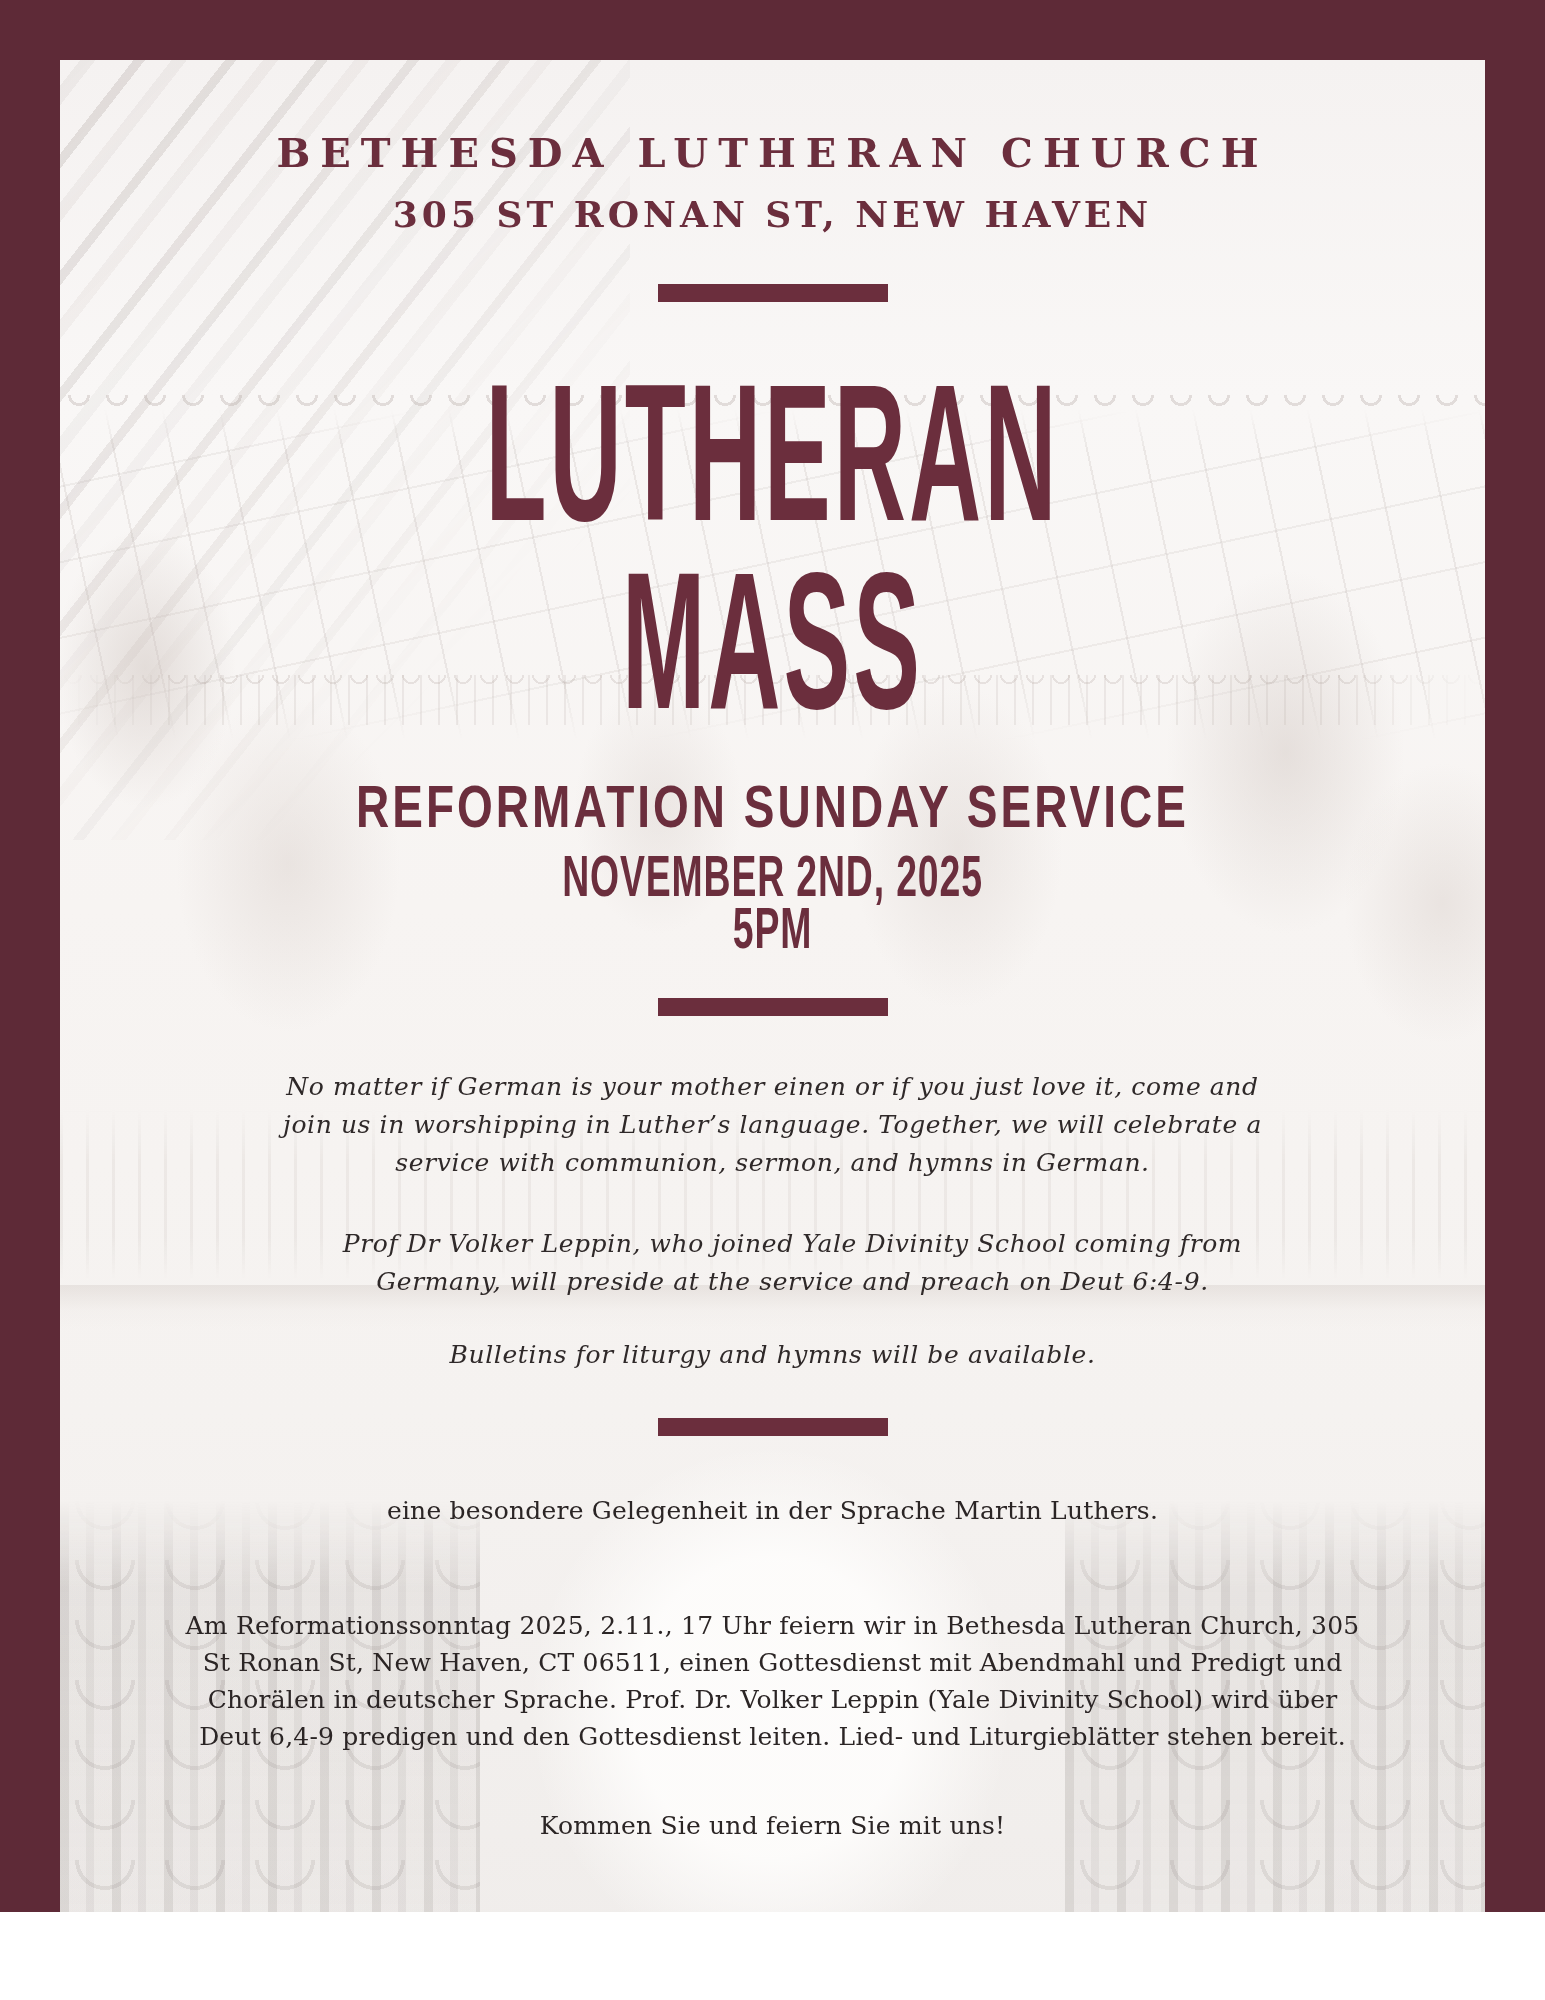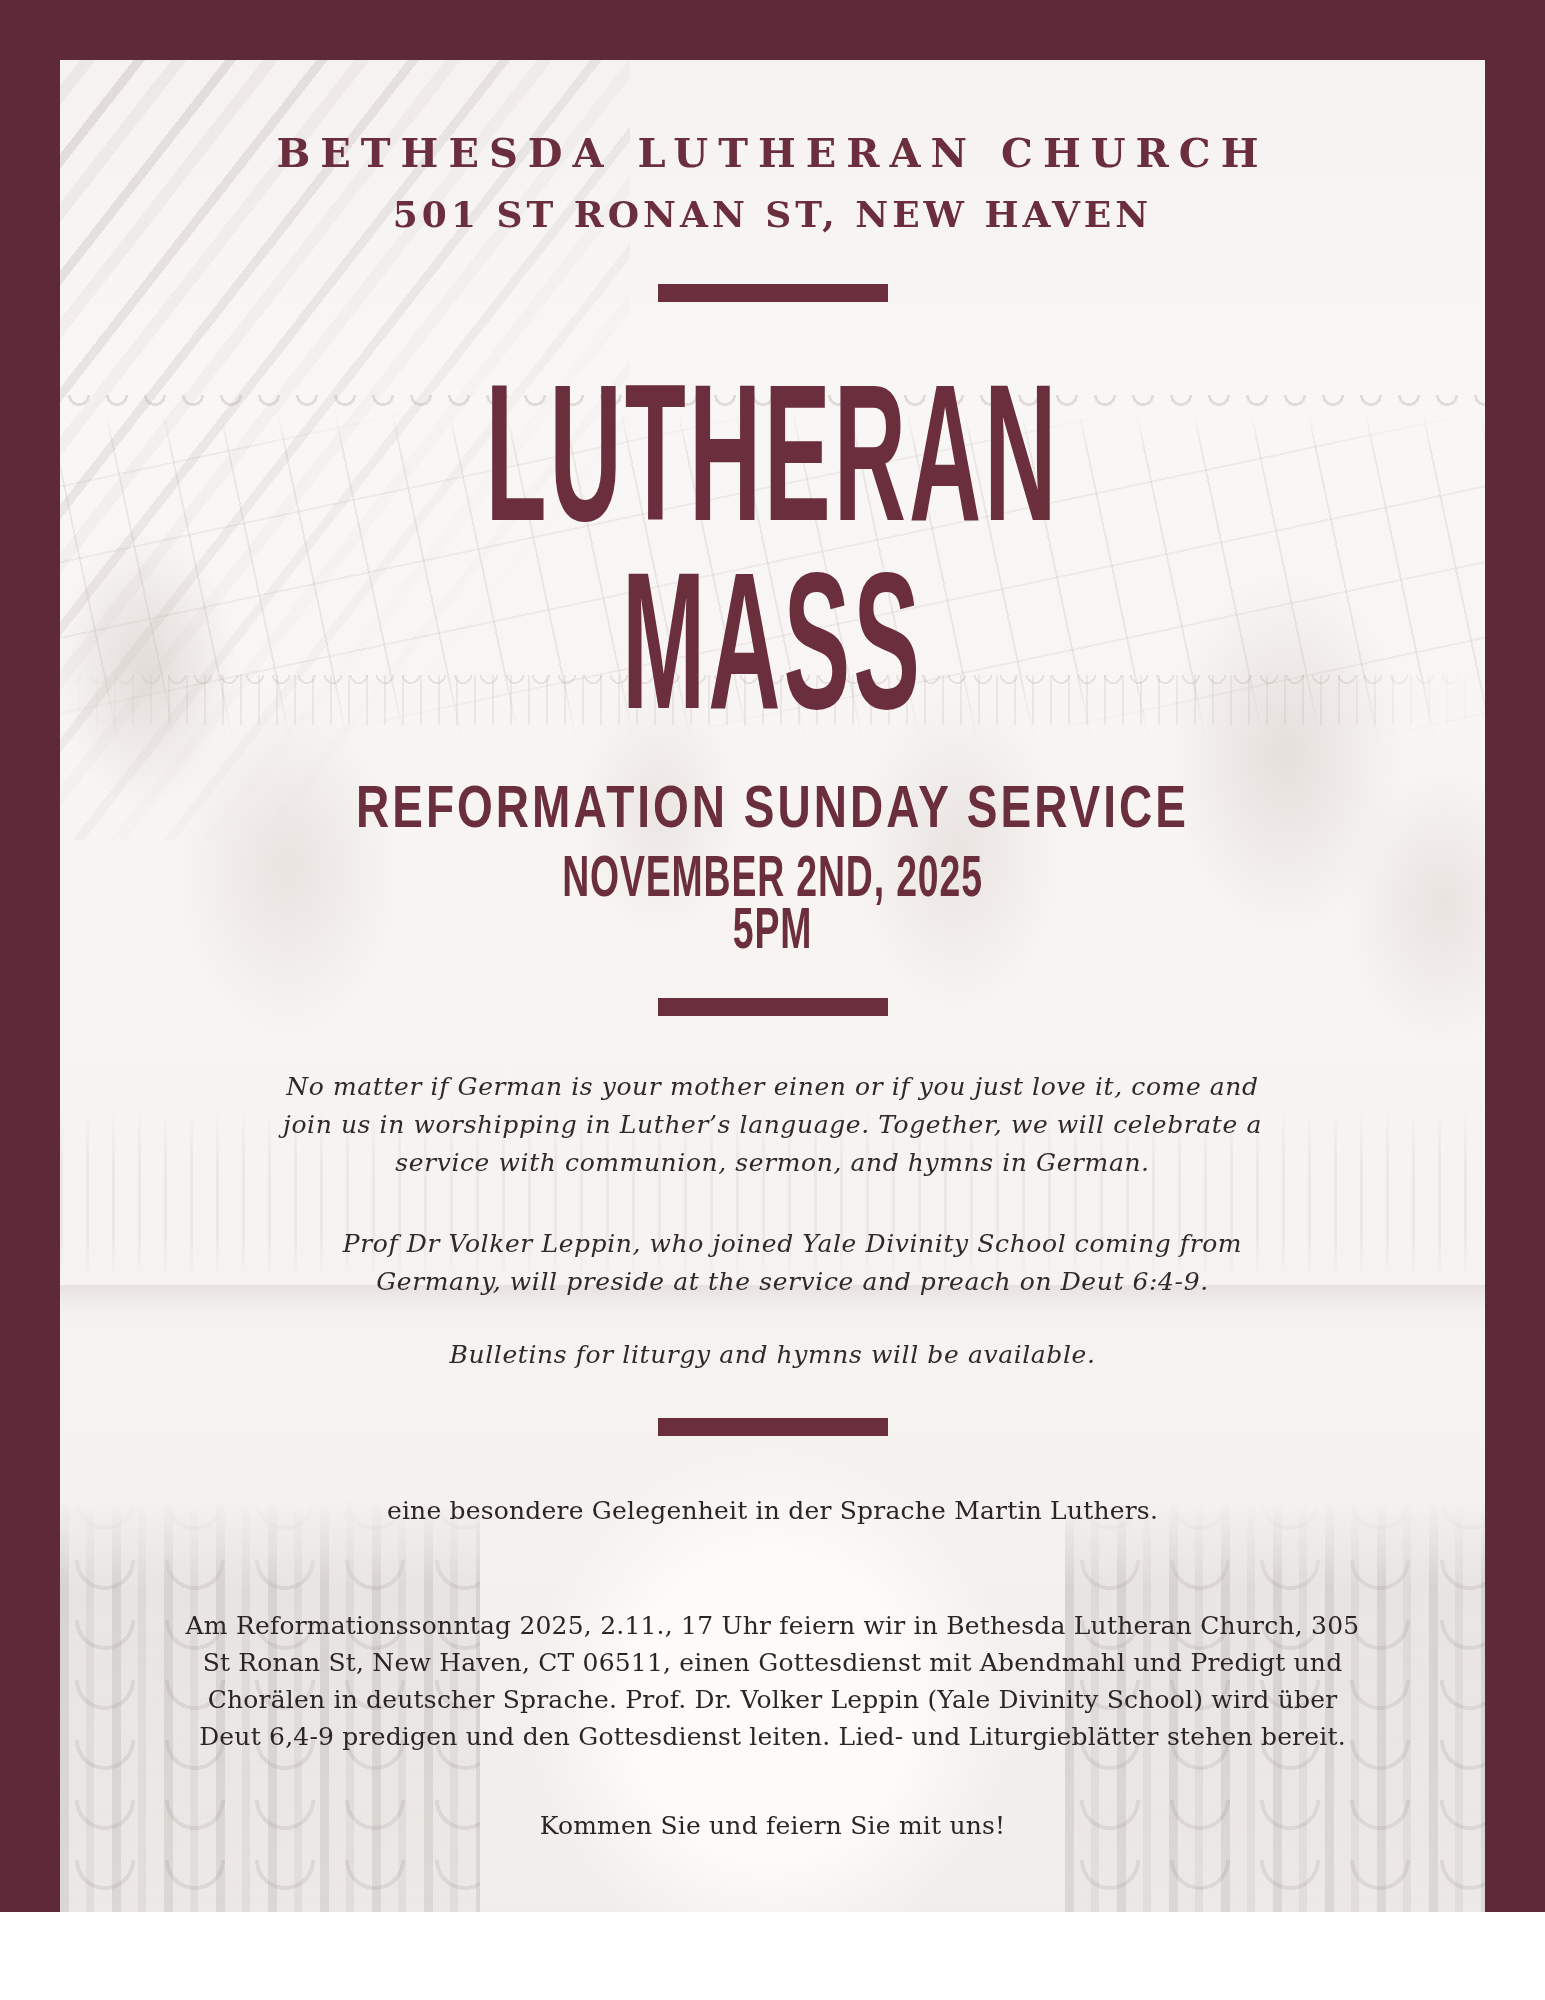--- a/index.html
+++ b/index.html
@@ -182,21 +182,21 @@
     <div class="deco deco-statues"></div>
     <div class="deco deco-frieze1"></div>
     <div class="deco deco-midband"></div>
     <div class="deco deco-ledge"></div>
     <div class="deco deco-organ deco-organ-left"></div>
     <div class="deco deco-organ deco-organ-right"></div>
     <div class="deco deco-column"></div>
   </div>
 
   <div class="accent-serif church-name">BETHESDA LUTHERAN CHURCH</div>
-  <div class="accent-serif address">501 ST RONAN ST, NEW HAVEN</div>
+  <div class="accent-serif address">305 ST RONAN ST, NEW HAVEN</div>
 
   <div class="divider divider-1"></div>
 
   <div class="title-line title-line-1">LUTHERAN</div>
   <div class="title-line title-line-2">MASS</div>
 
   <div class="subtitle">REFORMATION SUNDAY SERVICE</div>
   <div class="datetime">
     <div>NOVEMBER 2ND, 2025</div>
     <div>5PM</div>

